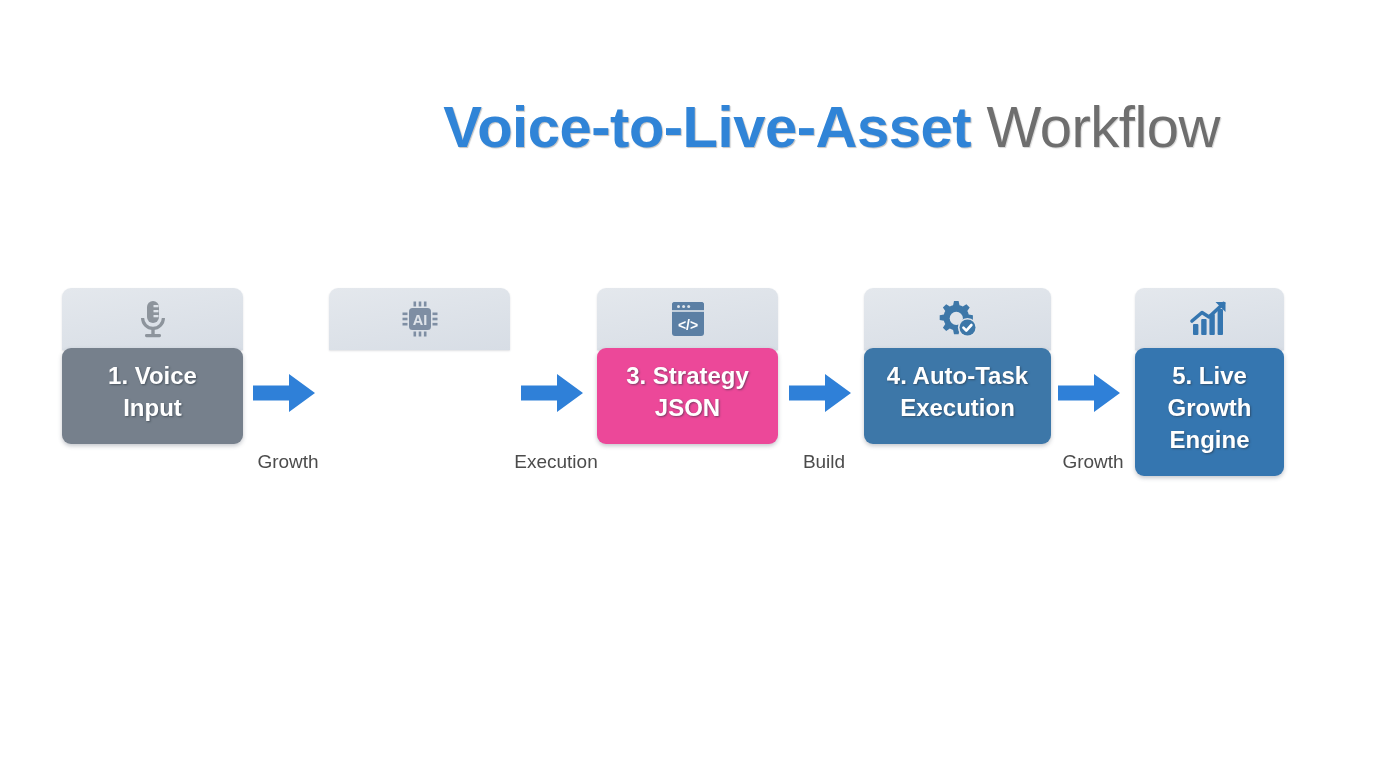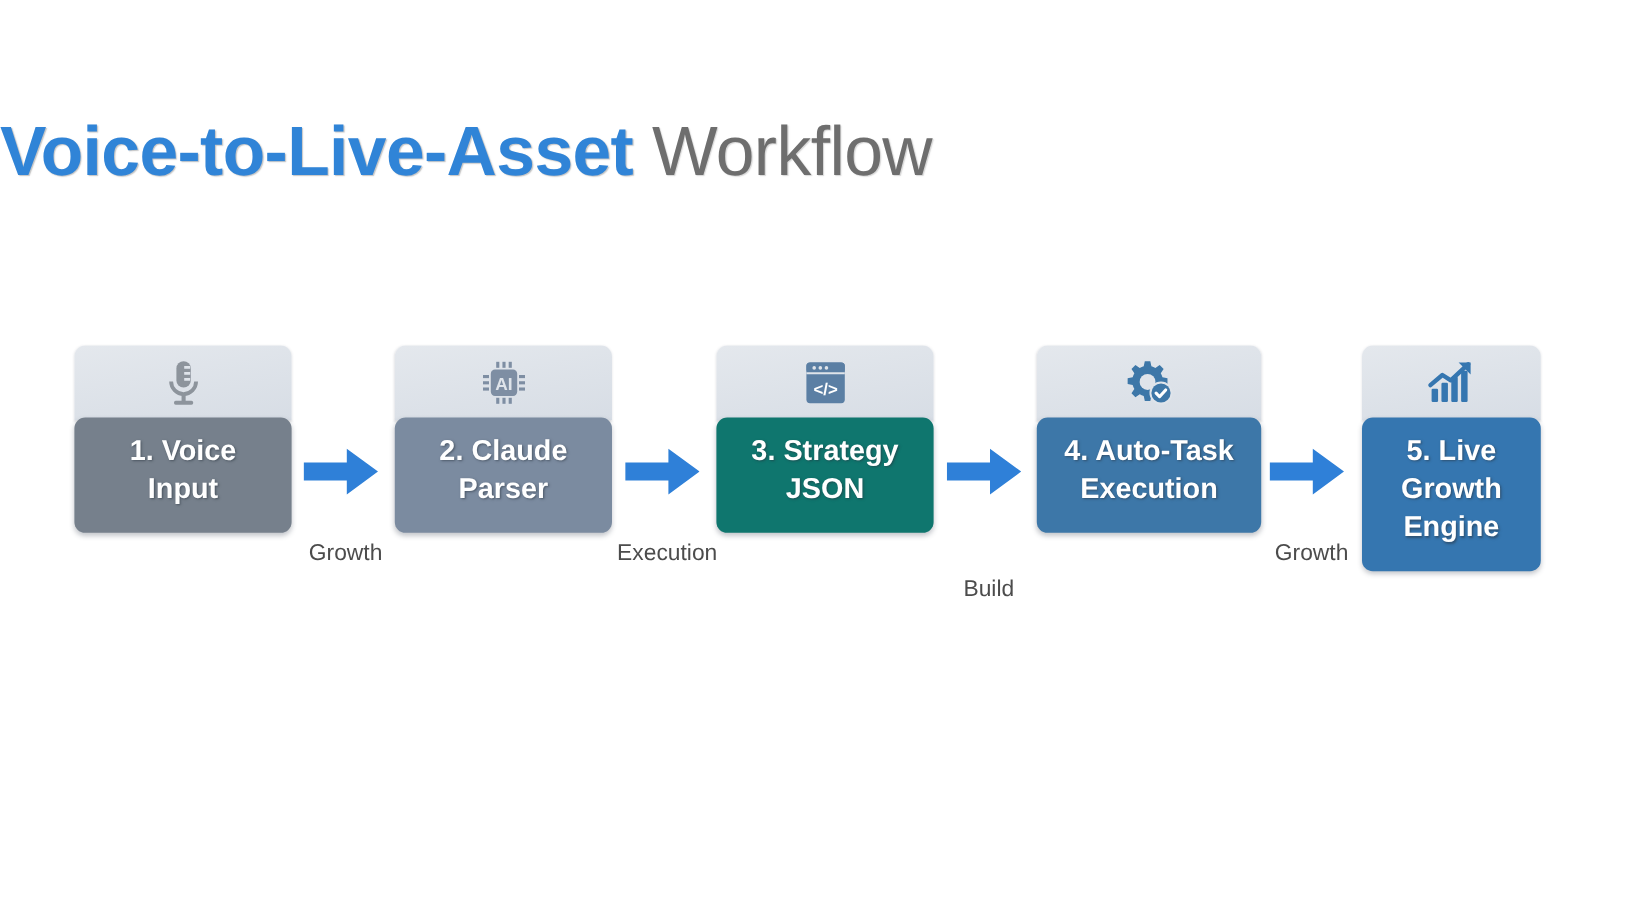--- a/index.html
+++ b/index.html
@@ -14,21 +14,21 @@
     overflow: hidden;
     position: relative;
   }
 
   
   #page-title {
     position: absolute;
     top: 92px;
     left: 0;
     width: 1220px;
-    text-align: left;
+    text-align: right;
     font-size: 58px;
     line-height: 70px;
     white-space: nowrap;
   }
   #page-title .title-accent {
     font-weight: bold;
     color: #3084d7;
     text-shadow: 1px 1px 1px rgba(120,120,120,0.45);
     letter-spacing: -0.5px;
   }
@@ -159,41 +159,37 @@
               <rect x="4.5" y="25.9" width="5" height="2.6"></rect>
               <rect x="34.5" y="15.5" width="5" height="2.6"></rect>
               <rect x="34.5" y="20.7" width="5" height="2.6"></rect>
               <rect x="34.5" y="25.9" width="5" height="2.6"></rect>
             </g>
           </g>
           <text x="22" y="28.4" text-anchor="middle" font-family="Liberation Sans, sans-serif" font-size="14.5" font-weight="bold" fill="#dfe4ea">AI</text>
         </svg>
       </span>
     </div>
-    <div class="card-body-panel" style="background:#7b8ba0;min-height:96px;">
-      <span class="card-label">2. Claude
-Parser</span>
-    </div>
   </div>
 
   <div class="step-card" style="left:535px;width:181px;">
     <div class="card-icon-panel">
       <span>
         <svg width="44" height="40" viewBox="0 0 44 40">
           <rect x="6" y="3" width="32" height="34" rx="3" fill="#5b7fa4"></rect>
           <rect x="6" y="3" width="32" height="9" rx="3" fill="#5b7fa4"></rect>
           <line x1="6" y1="12" x2="38" y2="12" stroke="#dfe4ea" stroke-width="1.6"></line>
           <circle cx="12.5" cy="7.6" r="1.5" fill="#dfe4ea"></circle>
           <circle cx="17.6" cy="7.6" r="1.5" fill="#dfe4ea"></circle>
           <circle cx="22.7" cy="7.6" r="1.5" fill="#dfe4ea"></circle>
           <text x="22" y="30.5" text-anchor="middle" font-family="Liberation Sans, sans-serif" font-size="14" font-weight="bold" fill="#ffffff">&lt;/&gt;</text>
         </svg>
       </span>
     </div>
-    <div class="card-body-panel" style="background:#0f766e;min-height:96px;">
+    <div class="card-body-panel" style="background:#ec4899;min-height:96px;">
       <span class="card-label">3. Strategy
 JSON</span>
     </div>
   </div>
 
   <div class="step-card" style="left:802px;width:187px;">
     <div class="card-icon-panel">
       <span>
         <svg width="46" height="42" viewBox="0 0 46 42">
           <g fill="#3d77a8">
@@ -252,21 +248,21 @@
   </div>
   <div class="connector-label" style="left:414px;">Execution</div>
 
   <div class="connector" style="left:727px;">
     <span>
       <svg width="62" height="42" viewBox="0 0 62 42">
         <path d="M0 13.5 L36 13.5 L36 2 L62 21 L36 40 L36 28.5 L0 28.5 z" fill="#2f80d8"></path>
       </svg>
     </span>
   </div>
-  <div class="connector-label" style="left:682px;margin-top:30px;">Build</div>
+  <div class="connector-label" style="left:682px;">Build</div>
 
   <div class="connector" style="left:996px;">
     <span>
       <svg width="62" height="42" viewBox="0 0 62 42">
         <path d="M0 13.5 L36 13.5 L36 2 L62 21 L36 40 L36 28.5 L0 28.5 z" fill="#2f80d8"></path>
       </svg>
     </span>
   </div>
   <div class="connector-label" style="left:951px;">Growth</div>
 

